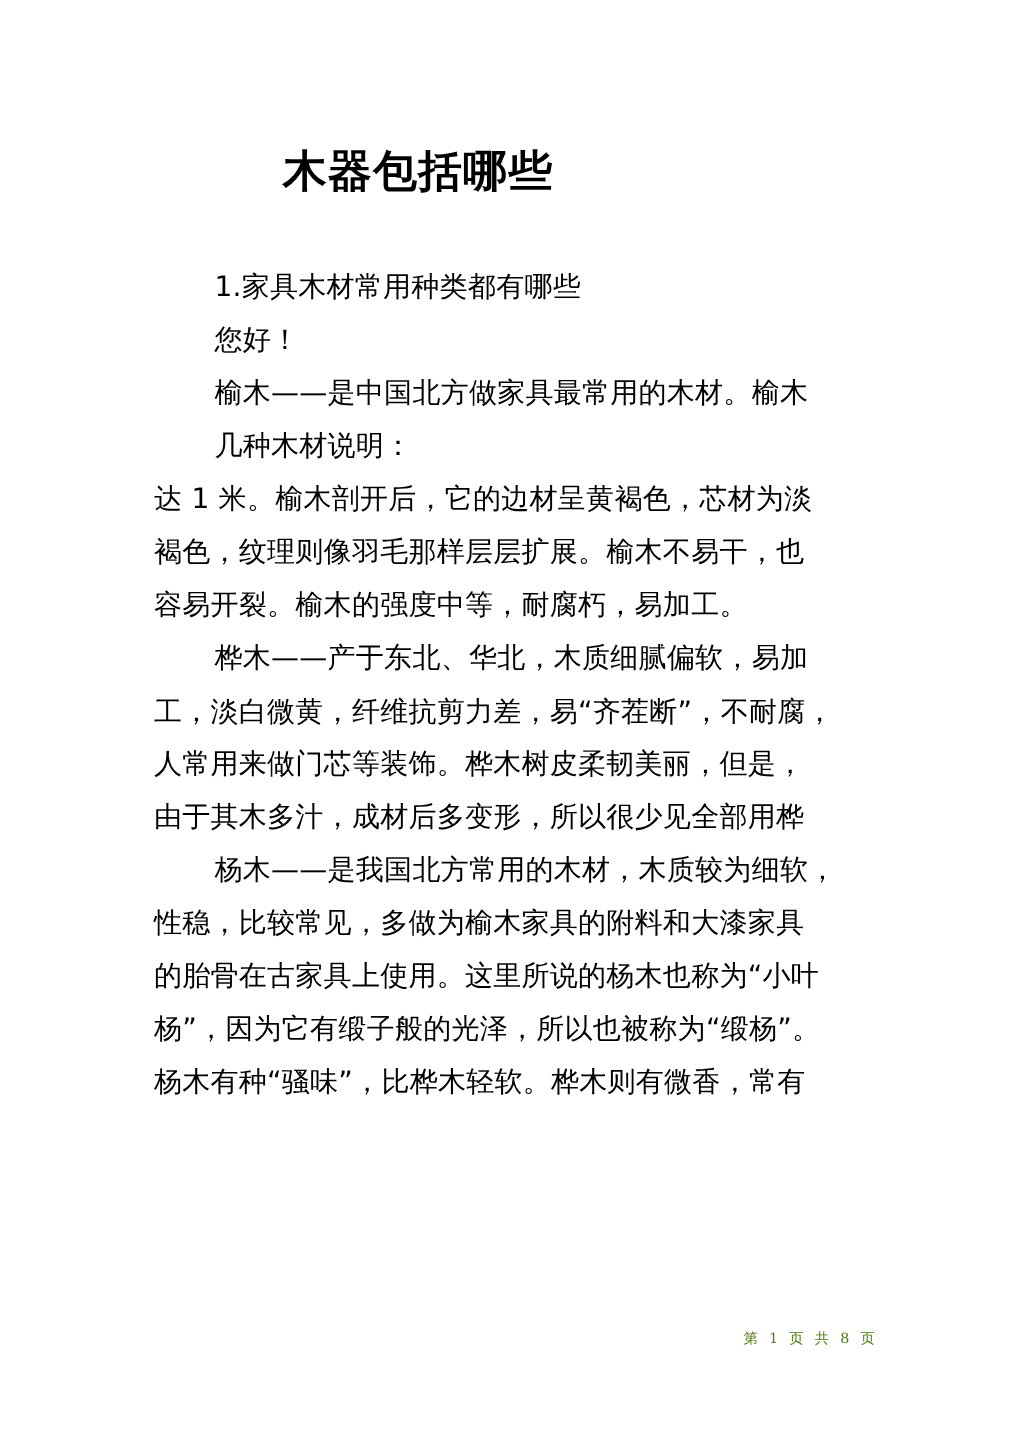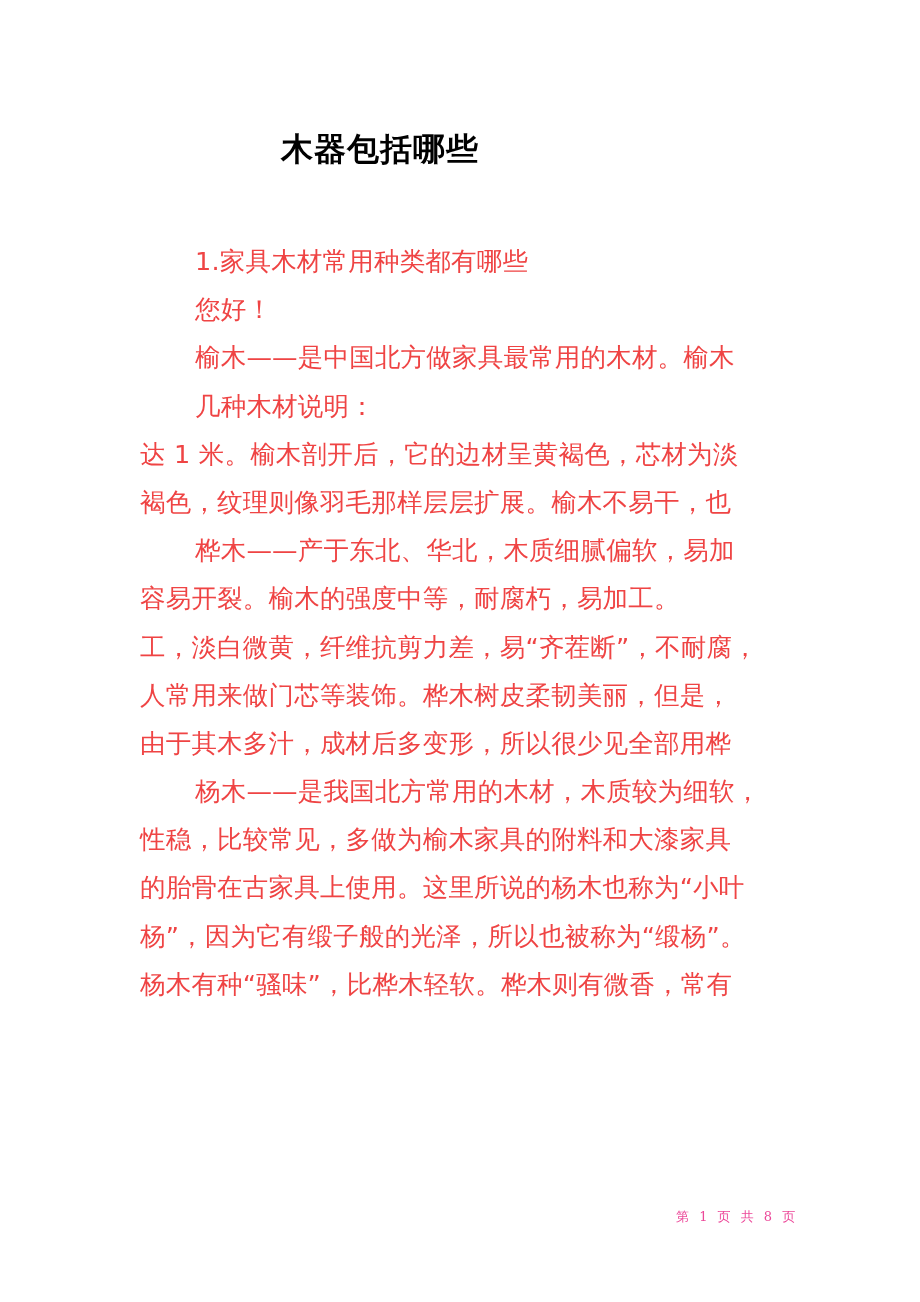--- a/index.html
+++ b/index.html
@@ -1,42 +1,42 @@
 <!DOCTYPE html>
 <html><head>
 <meta charset="utf-8">
 <style>
   html, body { margin: 0; padding: 0; background: #ffffff; }
   body { width: 920px; height: 1302px; position: relative; overflow: hidden;
          font-family: "DejaVu Sans", "Liberation Sans", sans-serif; color: #111; }
   .page { position: absolute; left: 0; top: 0; width: 920px; height: 1302px; background: #fff; }
   .title { position: absolute; top: 128px; left: 0; width: 760px; text-align: center;
-           font-family: "DejaVu Serif", "Liberation Serif", serif; font-size: 32px; font-weight: bold;
+           font-family: "DejaVu Serif", "Liberation Serif", serif; font-size: 40px; font-weight: bold;
            letter-spacing: 1px; color: #000; }
   .body { position: absolute; left: 140px; top: 237px; width: 644px; }
   .line { height: 48.2px; line-height: 48.2px; font-size: 25.5px; white-space: nowrap;
-          letter-spacing: 0.2px; color: #ef4444; }
+          letter-spacing: 0.2px; color: #000000; }
   .indent { padding-left: 55px; }
   .footer { position: absolute; top: 1208px; left: 676px; font-size: 13px;
-            font-family: "DejaVu Serif", "Liberation Serif", serif; color: #ec4899; word-spacing: 4px; letter-spacing: 1px; }
+            font-family: "DejaVu Serif", "Liberation Serif", serif; color: #4d7c0f; word-spacing: 4px; letter-spacing: 1px; }
 </style>
 </head>
 <body>
 
 <div class="page">
   <div class="title">木器包括哪些</div>
   <div class="body">
     <div class="line indent">1.家具木材常用种类都有哪些</div>
     <div class="line indent">您好！</div>
     <div class="line indent">榆木——是中国北方做家具最常用的木材。榆木</div>
     <div class="line indent">几种木材说明：</div>
     <div class="line">达 1 米。榆木剖开后，它的边材呈黄褐色，芯材为淡</div>
     <div class="line">褐色，纹理则像羽毛那样层层扩展。榆木不易干，也</div>
+    <div class="line">容易开裂。榆木的强度中等，耐腐朽，易加工。</div>
     <div class="line indent">桦木——产于东北、华北，木质细腻偏软，易加</div>
-    <div class="line">容易开裂。榆木的强度中等，耐腐朽，易加工。</div>
     <div class="line">工，淡白微黄，纤维抗剪力差，易“齐茬断”，不耐腐，</div>
     <div class="line">人常用来做门芯等装饰。桦木树皮柔韧美丽，但是，</div>
     <div class="line">由于其木多汁，成材后多变形，所以很少见全部用桦</div>
     <div class="line indent">杨木——是我国北方常用的木材，木质较为细软，</div>
     <div class="line">性稳，比较常见，多做为榆木家具的附料和大漆家具</div>
     <div class="line">的胎骨在古家具上使用。这里所说的杨木也称为“小叶</div>
     <div class="line">杨”，因为它有缎子般的光泽，所以也被称为“缎杨”。</div>
     <div class="line">杨木有种“骚味”，比桦木轻软。桦木则有微香，常有</div>
   </div>
   <div class="footer">第 1 页 共 8 页</div>

